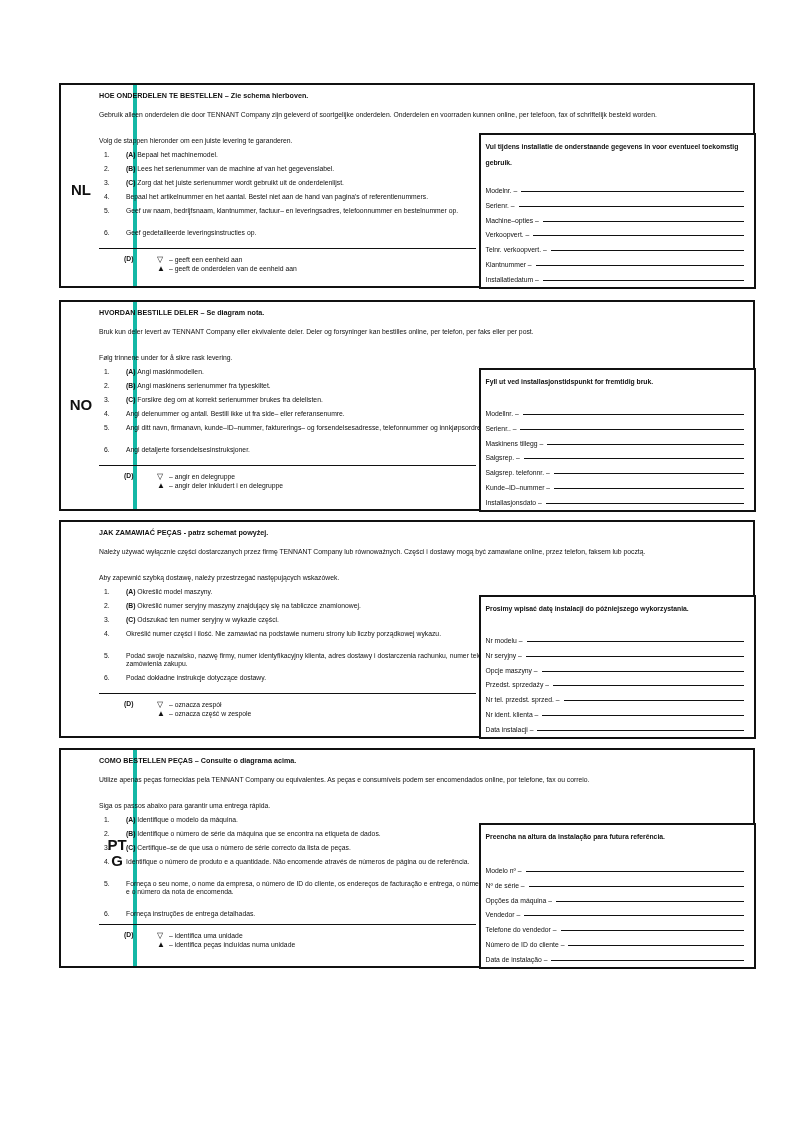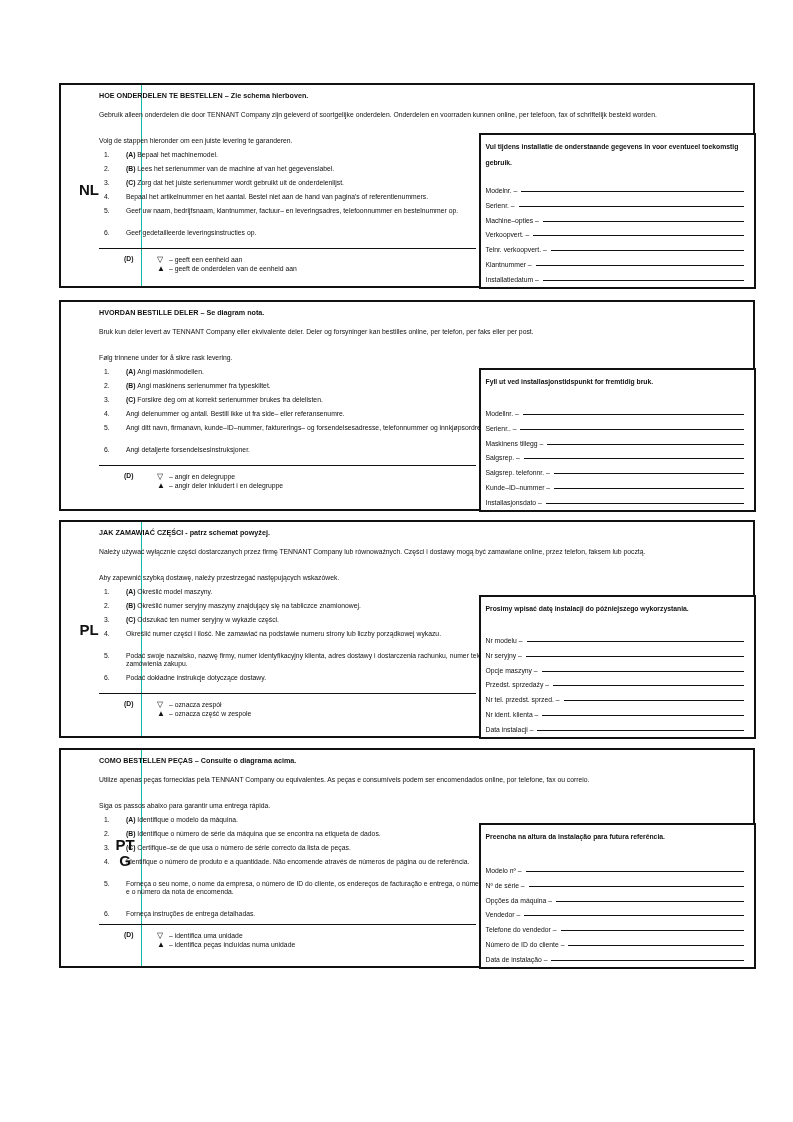--- a/index.html
+++ b/index.html
@@ -1,18 +1,18 @@
 <!DOCTYPE html>
 <html><head>
 <meta charset="utf-8">
 <style>
   html, body { margin: 0; padding: 0; background: #ffffff; }
   body { width: 793px; height: 1122px; position: relative; font-family: "Liberation Sans", sans-serif; color: #111; overflow: hidden; }
   .section { position: absolute; left: 59px; width: 696px; border: 2.5px solid #111; box-sizing: border-box; }
-  .lang-col { position: absolute; left: 12px; top: 0; bottom: 0; width: 32px; border-right: 1px solid #14b8a6; padding-left: 36px; }
+  .lang-col { position: absolute; left: 4px; top: 0; bottom: 0; width: 32px; border-right: 4px solid #14b8a6; padding-left: 36px; }
   .lang-code { position: absolute; left: 0; width: 32px; text-align: center; font-weight: bold; font-size: 15px; line-height: 16px; }
   .content { position: absolute; left: 38px; top: 0; right: 0; bottom: 0; text-decoration: underline; }
   .heading { position: absolute; left: 0; top: 6px; font-size: 7.2px; font-weight: bold; white-space: nowrap; }
   .intro { position: absolute; left: 0; top: 26px; width: 630px; font-size: 6.8px; line-height: 8px; }
   .follow { position: absolute; left: 0; font-size: 6.8px; white-space: nowrap; }
   .steps { position: absolute; left: 5px; width: 400px; font-size: 6.8px; }
   .step { position: relative; padding-left: 22px; line-height: 8px; }
   .step .num { position: absolute; left: 0; top: 0; }
   .step b { font-weight: bold; }
   .legend-rule { position: absolute; left: 0; width: 377px; border-top: 1px solid #111; }
@@ -85,20 +85,23 @@
             <span class="line"></span>
           </div>
           <div class="field">
             <span>Installatiedatum –</span>
             <span class="line"></span>
           </div>
         </div>
     </div>
   </div>
     <div class="section" style="top: 300px; height: 211px;">
+    <div class="lang-col">
+      <div class="lang-code" style="top: 95px;">NO</div>
+    </div>
     <div class="content">
       <div class="heading">HVORDAN BESTILLE DELER – Se diagram nota.</div>
       <div class="intro">Bruk kun deler levert av TENNANT Company eller ekvivalente deler. Deler og forsyninger kan bestilles online, per telefon, per faks eller per post.</div>
       <div class="follow" style="top: 52px;">Følg trinnene under for å sikre rask levering.</div>
       <div class="steps" style="top: 66px;">
           <div class="step" style="position: absolute; top: 0px; width: 400px;"><span class="num">1.</span><b>(A) </b><span>Angi maskinmodellen.</span></div>
           <div class="step" style="position: absolute; top: 14px; width: 400px;"><span class="num">2.</span><b>(B) </b><span>Angi maskinens serienummer fra typeskiltet.</span></div>
           <div class="step" style="position: absolute; top: 28px; width: 400px;"><span class="num">3.</span><b>(C) </b><span>Forsikre deg om at korrekt serienummer brukes fra delelisten.</span></div>
           <div class="step" style="position: absolute; top: 42px; width: 400px;"><span class="num">4.</span><span>Angi delenummer og antall. Bestill ikke ut fra side– eller referansenumre.</span></div>
           <div class="step" style="position: absolute; top: 56px; width: 400px;"><span class="num">5.</span><span>Angi ditt navn, firmanavn, kunde–ID–nummer, fakturerings– og forsendelsesadresse, telefonnummer og innkjøpsordrenummer.</span></div>
@@ -143,25 +146,22 @@
             <span class="line"></span>
           </div>
           <div class="field">
             <span>Installasjonsdato –</span>
             <span class="line"></span>
           </div>
         </div>
     </div>
   </div>
     <div class="section" style="top: 520px; height: 218px;">
-    <div class="lang-col">
-      <div class="lang-code" style="top: 100px;">PL</div>
-    </div>
-    <div class="content">
-      <div class="heading">JAK ZAMAWIAĆ CZĘŚCI - patrz schemat powyżej.</div>
+    <div class="content">
+      <div class="heading">JAK ZAMAWIAĆ PEÇAS - patrz schemat powyżej.</div>
       <div class="intro">Należy używać wyłącznie części dostarczanych przez firmę TENNANT Company lub równoważnych. Części i dostawy mogą być zamawiane online, przez telefon, faksem lub pocztą.</div>
       <div class="follow" style="top: 52px;">Aby zapewnić szybką dostawę, należy przestrzegać następujących wskazówek.</div>
       <div class="steps" style="top: 66px;">
           <div class="step" style="position: absolute; top: 0px; width: 400px;"><span class="num">1.</span><b>(A) </b><span>Określić model maszyny.</span></div>
           <div class="step" style="position: absolute; top: 14px; width: 400px;"><span class="num">2.</span><b>(B) </b><span>Określić numer seryjny maszyny znajdujący się na tabliczce znamionowej.</span></div>
           <div class="step" style="position: absolute; top: 28px; width: 400px;"><span class="num">3.</span><b>(C) </b><span>Odszukać ten numer seryjny w wykazie części.</span></div>
           <div class="step" style="position: absolute; top: 42px; width: 400px;"><span class="num">4.</span><span>Określić numer części i ilość. Nie zamawiać na podstawie numeru strony lub liczby porządkowej wykazu.</span></div>
           <div class="step" style="position: absolute; top: 64px; width: 400px;"><span class="num">5.</span><span>Podać swoje nazwisko, nazwę firmy, numer identyfikacyjny klienta, adres dostawy i dostarczenia rachunku, numer telefonu i numer zamówienia zakupu.</span></div>
           <div class="step" style="position: absolute; top: 86px; width: 400px;"><span class="num">6.</span><span>Podać dokładne instrukcje dotyczące dostawy.</span></div>
         </div>

